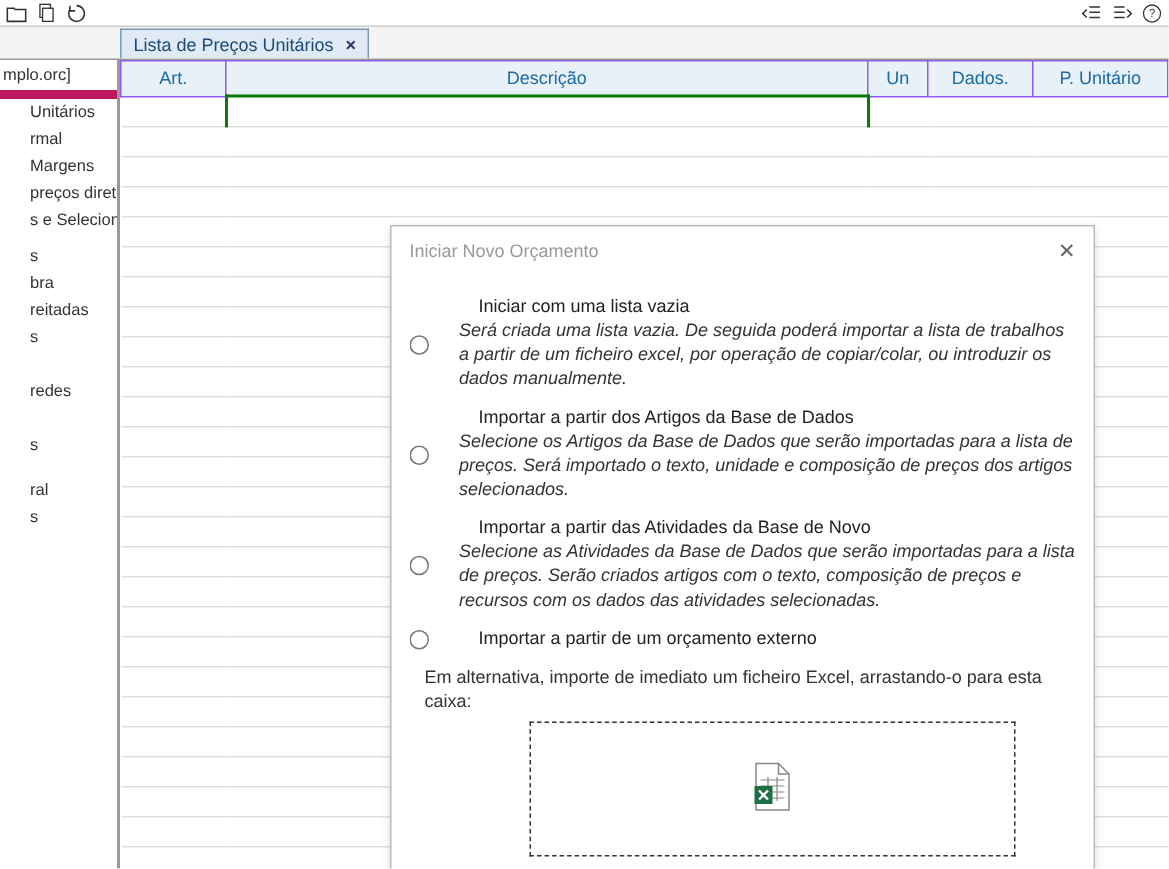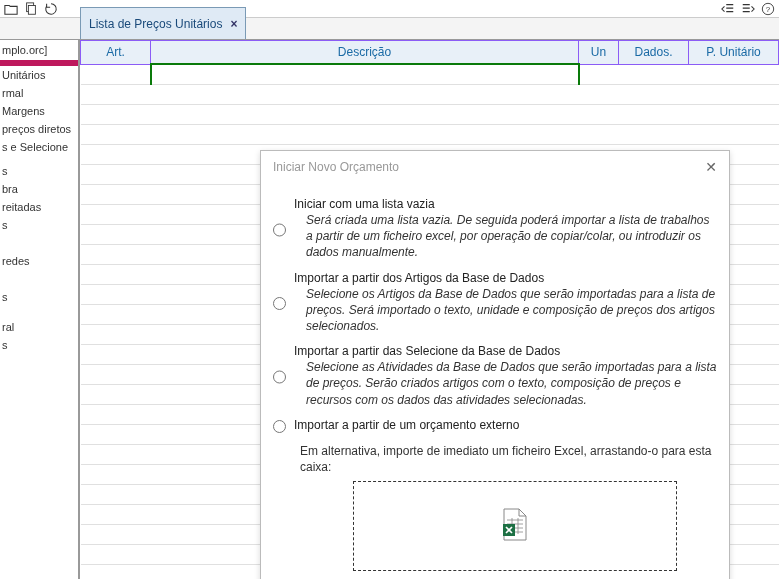--- a/index.html
+++ b/index.html
@@ -7,50 +7,50 @@
 
 .app { width: 779px; height: 579px; position: relative; display: flex; flex-direction: column; }
 
 .topbar { height: 18px; display: flex; align-items: center; padding: 0 4px; border-bottom: 1px solid #ccc; }
 .topbar .left-icons { display: flex; gap: 6px; }
 .topbar .spacer { margin-left: auto; }
 .topbar .right-icons { display: flex; gap: 6px; }
 .icon { width: 14px; height: 14px; display: inline-flex; align-items: center; justify-content: center; }
 
 .tabarea { display: flex; align-items: flex-end; height: 22px; background: #f4f4f4; border-bottom: 1px solid #999; padding-left: 80px; }
-.tab { background: #dfeaf5; border: 1px solid #7a9ab5; border-bottom: none; padding: 2px 8px; font-size: 12px; color: #1a4a7a; display: flex; align-items: center; gap: 8px; height: 32px; }
+.tab { background: #dfeaf5; border: 1px solid #7a9ab5; border-bottom: none; padding: 2px 8px; font-size: 12px; color: #1a4a7a; display: flex; align-items: center; gap: 8px; height: 20px; }
 .tab .close { color: #336; font-weight: bold; cursor: pointer; }
 
 .main { flex: 1; display: flex; overflow: hidden; }
 .sidebar { width: 80px; border-right: 2px solid #999; background: #fff; overflow: hidden; }
 .sidebar-head { font-size: 11px; color: #333; padding: 4px 2px; border-bottom: 6px solid #be185d; white-space: nowrap; }
-.sidebar-item { font-size: 11px; color: #333; padding: 3px 2px; white-space: nowrap; overflow: hidden; }
+.sidebar-item { font-size: 11px; color: #333; padding: 3px 20px; white-space: nowrap; overflow: hidden; }
 
 .gridwrap { flex: 1; position: relative; background: #fff; }
 
 table.grid { border-collapse: collapse; width: 100%; table-layout: fixed; }
 table.grid th { background: #e8f0f8; color: #1a6aa5; font-weight: normal; border: 1px solid #8b5cf6; padding: 4px 6px; font-size: 12px; }
 table.grid td { border-bottom: 1px solid #e0e0e0; height: 20px; }
 .col-art { width: 70px; }
 .col-desc { }
 .col-un { width: 40px; }
 .col-quant { width: 70px; }
 .col-punit { width: 90px; }
 
 .active-cell { border: 2px solid #0a7a0a; height: 22px; }
 
 .dialog { position: absolute; left: 180px; top: 110px; width: 470px; background: #fff; border: 1px solid #bbb; box-shadow: 0 2px 6px rgba(0,0,0,0.15); padding: 8px 12px 12px 12px; }
 .dialog-title { color: #999; font-size: 12px; margin-bottom: 22px; display: flex; align-items: center; }
 .dialog-close { margin-left: auto; color: #666; font-size: 14px; cursor: pointer; }
 .option { display: flex; gap: 8px; margin-bottom: 10px; }
 .option input[type=radio] { margin-top: 2px; }
 .option-body { flex: 1; }
-.option-label { color: #222; font-size: 12px; }
+.option-label { color: #222; font-size: 12px; margin-left: 25px; }
 .option-desc { color: #333; font-size: 12px; margin-left: 12px; line-height: 1.35; margin-top: 1px; font-style: italic; }
-.alt-text { color: #333; font-size: 12px; margin: 10px 0 6px 27px; line-height: 1.35; }
+.alt-text { color: #333; font-size: 12px; margin: 10px 0 6px 10px; line-height: 1.35; }
 .dropzone { margin-left: 80px; margin-right: 40px; height: 90px; border: 1.5px dashed #333; display: flex; align-items: center; justify-content: center; }
 
 .excel-icon svg { width: 28px; height: 34px; }
 </style>
 </head>
 <body>
 
 <div class="app">
 
   <div class="topbar">
@@ -349,21 +349,21 @@
             <div class="option">
               <input type="radio" name="newbudget" style="">
               <div class="option-body">
                 <div class="option-label">Importar a partir dos Artigos da Base de Dados</div>
                 <div class="option-desc">Selecione os Artigos da Base de Dados que serão importadas para a lista de preços. Será importado o texto, unidade e composição de preços dos artigos selecionados.</div>
               </div>
             </div>
             <div class="option">
               <input type="radio" name="newbudget" style="">
               <div class="option-body">
-                <div class="option-label">Importar a partir das Selecione da Base de Dados</div>
+                <div class="option-label">Importar a partir das Atividades da Base de Novo</div>
                 <div class="option-desc">Selecione as Atividades da Base de Dados que serão importadas para a lista de preços. Serão criados artigos com o texto, composição de preços e recursos com os dados das atividades selecionadas.</div>
               </div>
             </div>
             <div class="option">
               <input type="radio" name="newbudget" style="">
               <div class="option-body">
                 <div class="option-label">Importar a partir de um orçamento externo</div>
               </div>
             </div>
           </div>

